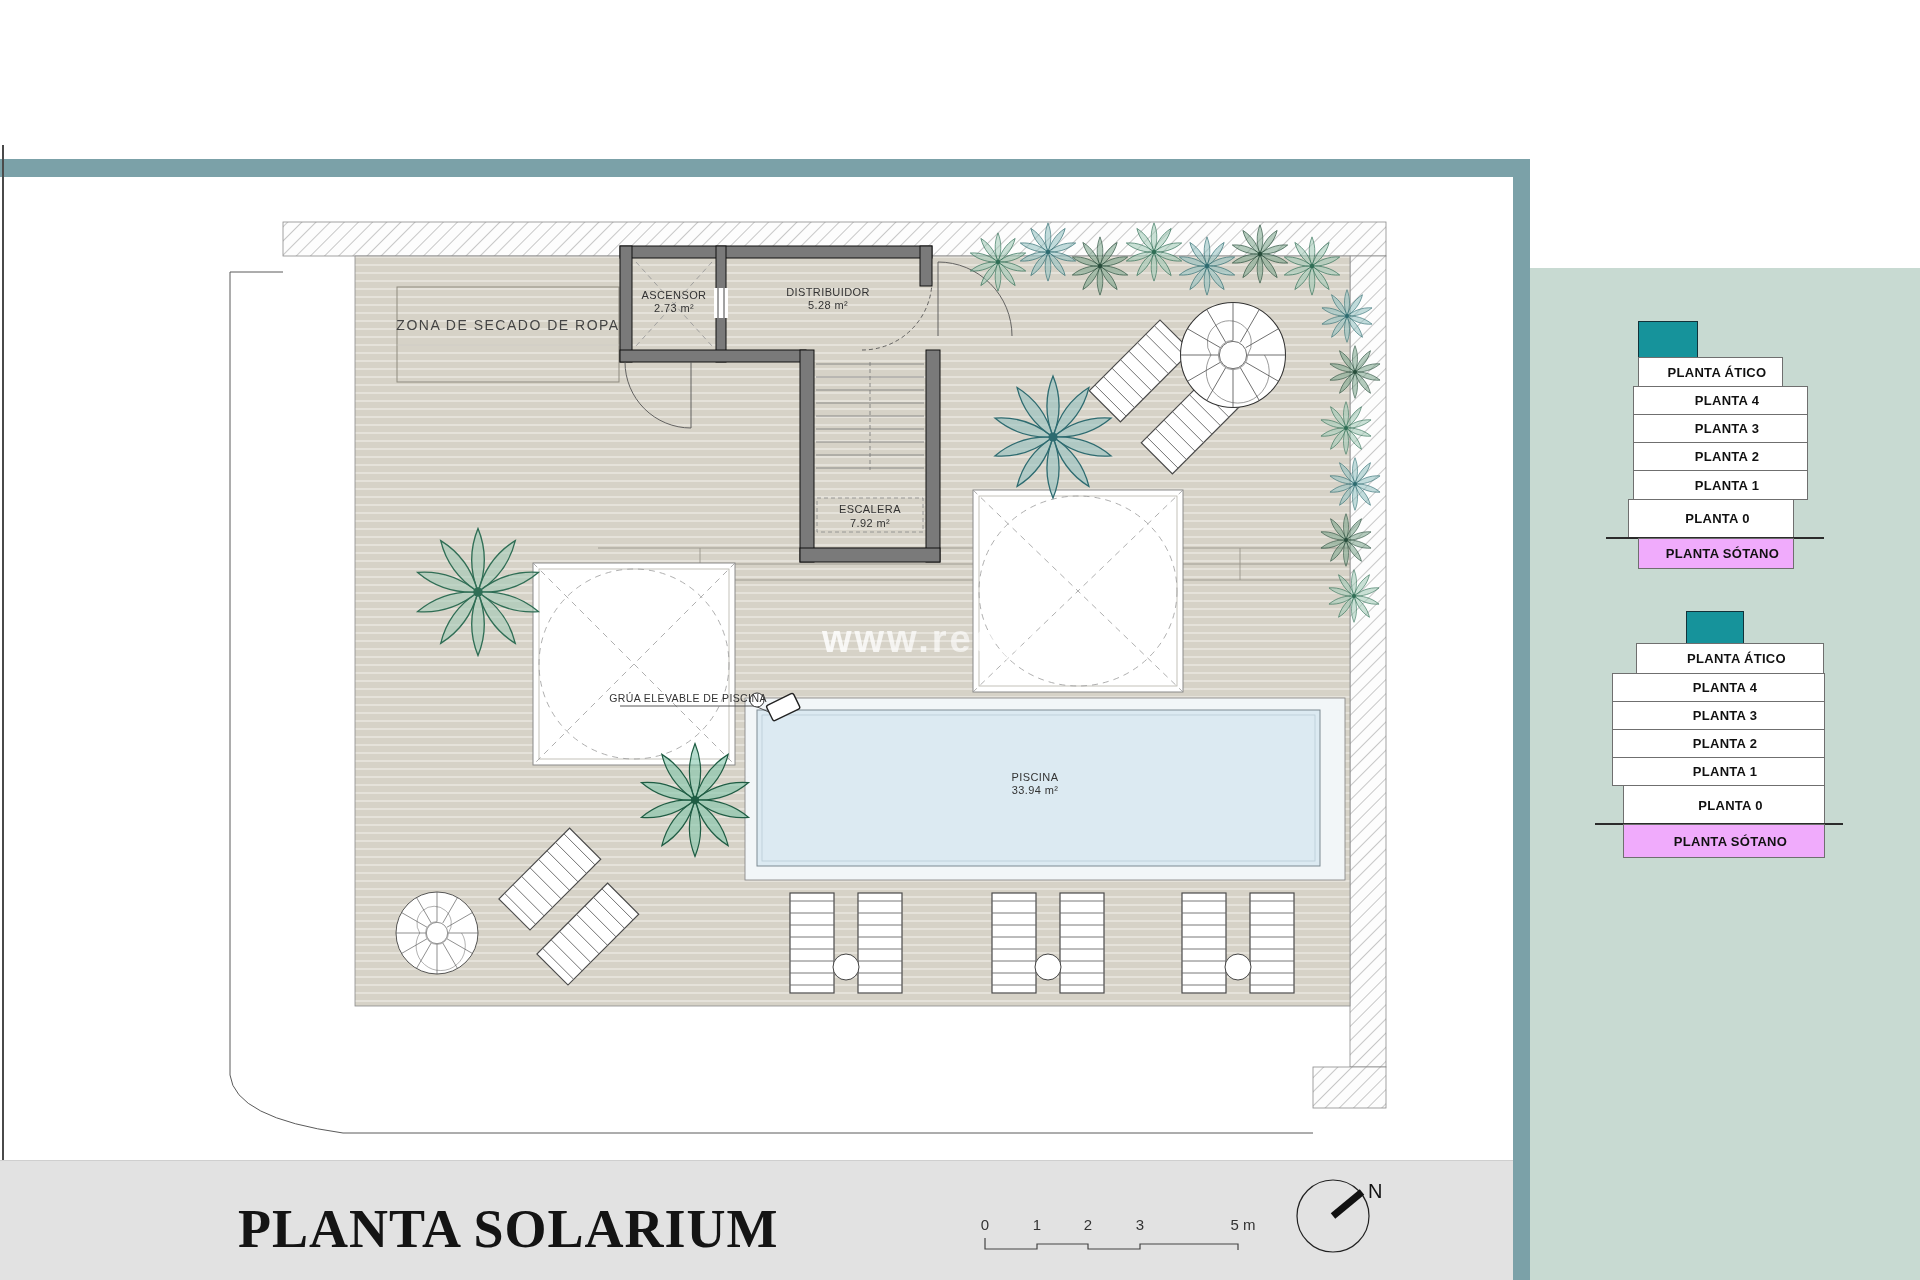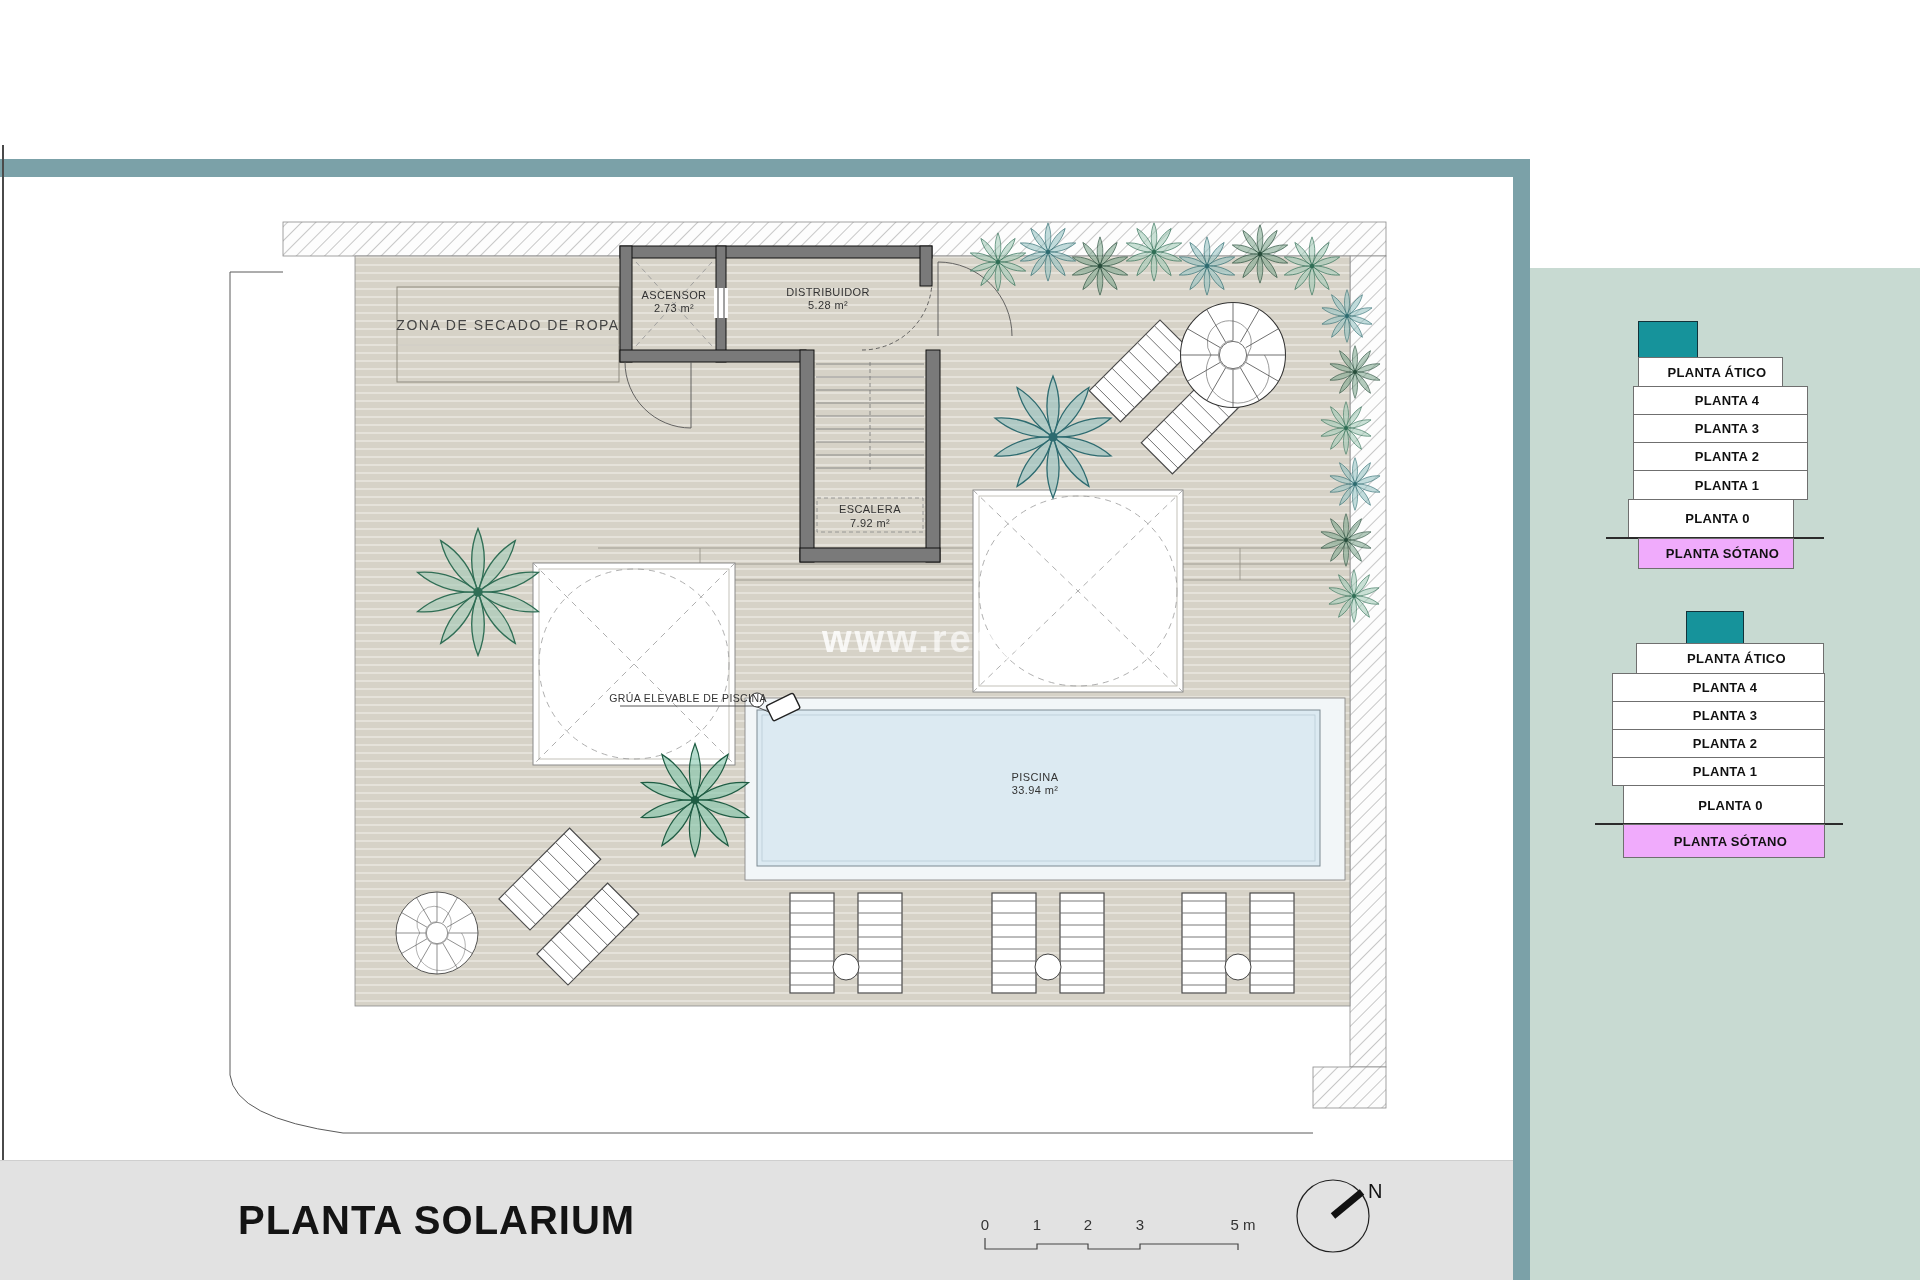--- a/index.html
+++ b/index.html
@@ -5,21 +5,21 @@
   html,body{margin:0;padding:0;background:#fff;}
   #stage{position:relative;width:1920px;height:1280px;background:#ffffff;overflow:hidden;
          font-family:"Liberation Sans",sans-serif;}
   .abs{position:absolute;}
   
   #top-teal-bar{left:0;top:159px;width:1529px;height:18px;background:#7ba1a8;}
   #right-teal-bar{left:1513px;top:159px;width:17px;height:1121px;background:#7ba1a8;}
   #sage-panel{left:1530px;top:268px;width:390px;height:1012px;background:#c8dad2;}
   #sheet-left-border{left:2px;top:145px;width:2px;height:1015px;background:#4a4a4a;}
   #footer-strip{left:0;top:1160px;width:1513px;height:120px;background:#e2e2e2;border-top:1px solid #cfcfcf;}
-  #plan-title{left:238px;top:1198px;font-size:40px;font-weight:bold;color:#141414;letter-spacing:1px;}
+  #plan-title{left:238px;top:1198px;font-size:54px;font-weight:bold;color:#141414;letter-spacing:1px;font-family:Liberation Serif, serif;}
   
   .floor-row{position:absolute;box-sizing:border-box;background:#ffffff;border:1px solid #6f6f6f;
              display:flex;align-items:center;justify-content:center;font-size:13px;font-weight:bold;
              color:#111;letter-spacing:.3px;white-space:nowrap;padding-left:13px;}
   .floor-row.sotano{background:#f0abfc;}
   .roof-square{position:absolute;background:#16939b;border:1px solid #12323a;box-sizing:border-box;}
   .ground-line{position:absolute;height:0;border-top:2px solid #2b2b2b;}
   
   svg{position:absolute;left:0;top:0;}
   text{font-family:"Liberation Sans",sans-serif;}

